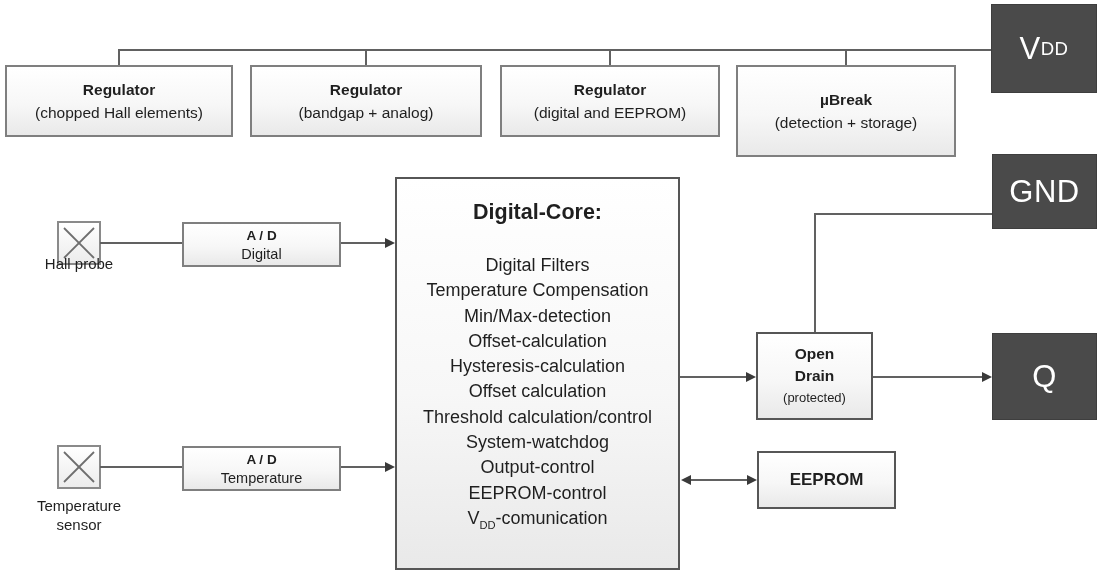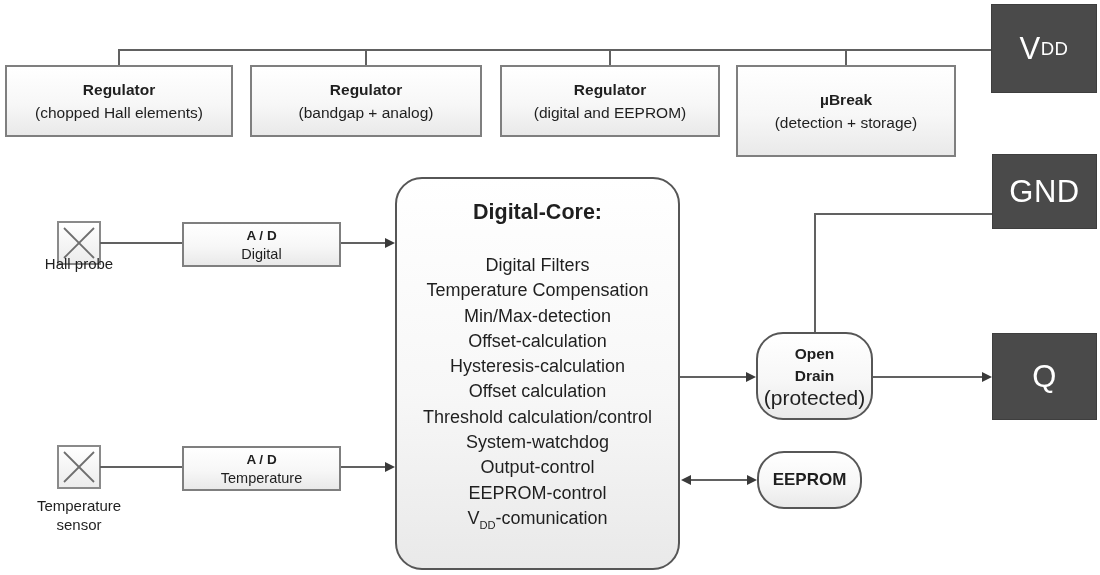--- a/index.html
+++ b/index.html
@@ -8,32 +8,32 @@
     font-family:"Liberation Sans",sans-serif;color:#1f1f1f;overflow:hidden;
   }
   
   .box{
     position:absolute;box-sizing:border-box;
     background:linear-gradient(180deg,#ffffff 0%,#f7f7f7 55%,#e9e9e9 100%);
     border:2px solid var(--box-border,#7f7f7f);
     display:flex;flex-direction:column;align-items:center;justify-content:center;
     text-align:center;
   }
-  .box.dark-border{border-color:#565656;border-radius:27px;}
+  .box.dark-border{border-color:#565656;}
   .reg-title{font-weight:bold;font-size:15.5px;line-height:23px;}
   .reg-sub{font-size:15.5px;line-height:23px;}
   .adc-title{font-weight:bold;font-size:13.5px;line-height:19px;text-align:right;}
   .adc-sub{font-size:14.5px;line-height:19px;}
   .core-box{justify-content:flex-start;padding-top:18px;}
   .core-title{font-weight:bold;font-size:21.5px;line-height:30px;}
   .core-list{margin-top:26px;}
   .core-item{font-size:18px;line-height:25.3px;}
   .core-item sub{font-size:0.62em;}
   .od-line{font-weight:bold;font-size:15.5px;line-height:22px;}
-  .od-sub{font-size:21px;line-height:22px;}
+  .od-sub{font-size:13px;line-height:22px;}
   .eeprom-label{font-weight:bold;font-size:17px;}
   
   .pad{
     position:absolute;box-sizing:border-box;background:var(--pad-bg,#4a4a4a);
     border:1px solid #3e3e3e;display:flex;align-items:center;justify-content:center;
     color:var(--pad-text,#fff);font-size:31px;letter-spacing:0.5px;
   }
   .pad sub{font-size:0.6em;}
   
   .sensor{
@@ -154,17 +154,17 @@
   </div>
   <div class="hline" style="left:873px;top:376px;width:110px;"></div>
   <div class="ah-r" style="left:982px;top:372px;"></div>
 
   <div class="vline" style="left:814px;top:213px;height:119px;"></div>
   <div class="hline" style="left:814px;top:213px;width:178px;"></div>
 
   <div class="hline" style="left:689px;top:479px;width:60px;"></div>
   <div class="ah-l" style="left:681px;top:475px;"></div>
   <div class="ah-r" style="left:747px;top:475px;"></div>
-  <div class="box dark-border" style="left:757px;top:451px;width:105px;height:58px;">
+  <div class="box dark-border" style="left:757px;top:451px;width:139px;height:58px;">
     <div class="eeprom-label">EEPROM</div>
   </div>
 
 </div>
 
 </body></html>

